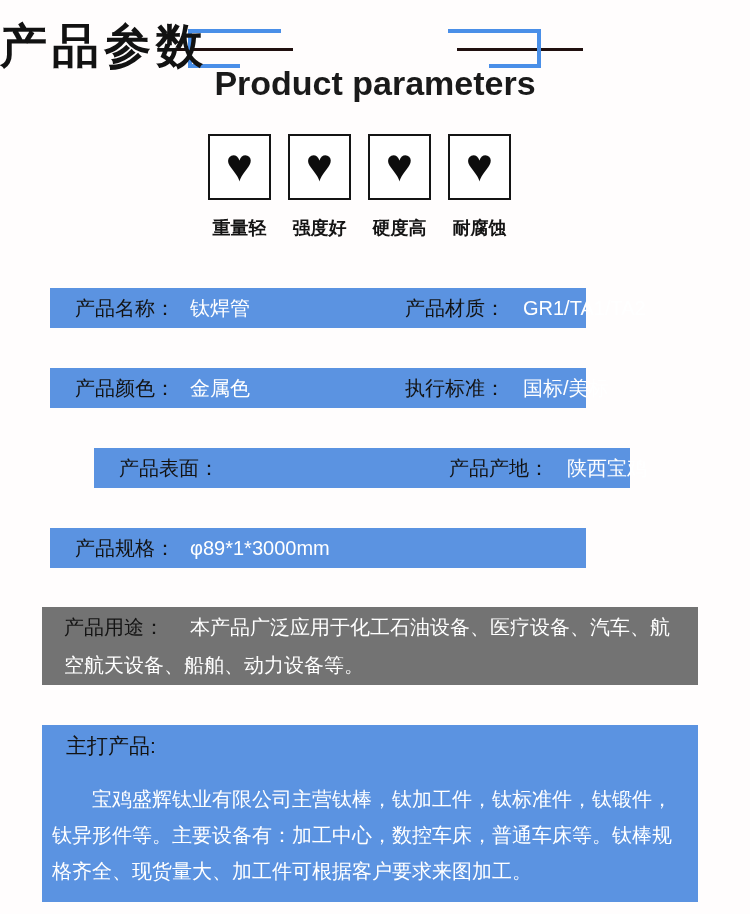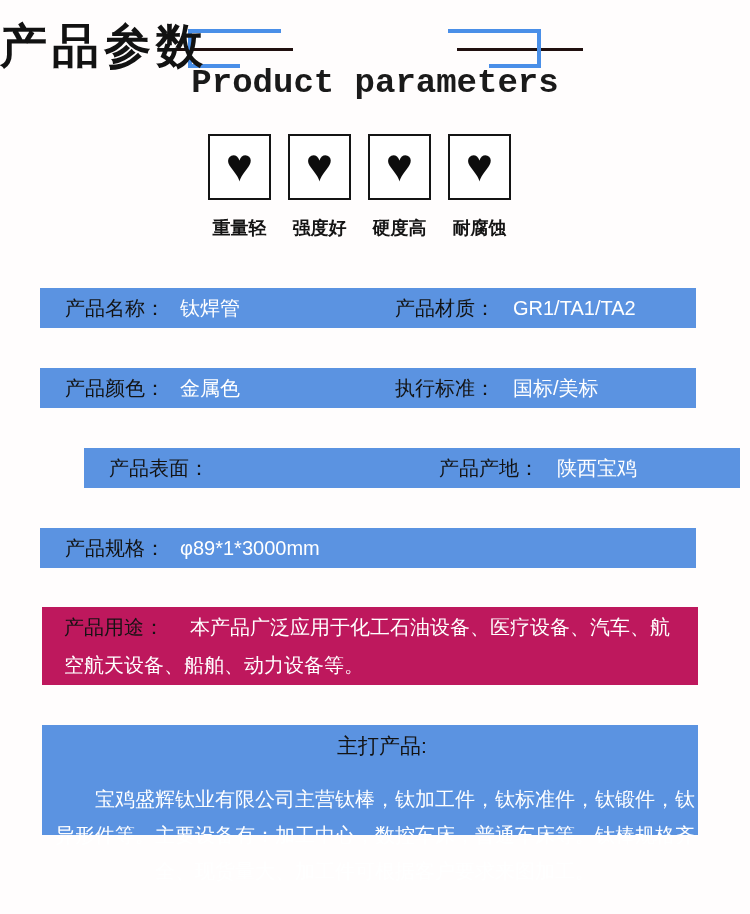--- a/index.html
+++ b/index.html
@@ -37,21 +37,21 @@
     font-family: "Liberation Serif", serif;
     font-weight: 900;
     font-size: 47px;
     line-height: 52px;
     letter-spacing: 5px;
     color: #121212;
   }
   .page-subtitle {
     position: absolute; top: 64px; left: 0; width: 750px;
     text-align: center;
-    font-family: Liberation Mono, monospace;
+    font-family: Liberation Sans, sans-serif;
     font-weight: 700;
     font-size: 34px;
     line-height: 38px;
     color: #1a1a1a;
   }
 
   
   .features { position: absolute; top: 134px; left: 208px; width: 340px; }
   .feature-item {
     position: absolute; top: 0; width: 63px; text-align: center;
@@ -71,48 +71,47 @@
     transform: translateY(-2px);
   }
   .feature-label {
     margin-top: 16px;
     font-size: 18px; font-weight: 700; color: #141414;
     white-space: nowrap;
   }
 
   
   .spec-row {
-    position: absolute; left: 40px; width: 656px; height: 40px;
+    position: absolute; left: 50px; width: 536px; height: 40px;
     background: #5b93e1;
     font-size: 20px; line-height: 40px;
   }
   .spec-row .lbl { position: absolute; color: #131313; white-space: nowrap; }
   .spec-row .val { position: absolute; color: #ffffff; white-space: nowrap; }
   .spec-row .l1 { left: 25px; }
   .spec-row .v1 { left: 140px; }
   .spec-row .l2 { left: 355px; }
   .spec-row .v2 { left: 473px; }
   .row-1 { top: 288px; }
   .row-2 { top: 368px; }
   .row-3 { top: 448px; margin-left: 44px; }
   .row-4 { top: 528px; }
 
   .usage-row {
     position: absolute; left: 42px; top: 607px; width: 656px; height: 78px;
-    background: #be185d;
+    background: #737373;
     padding: 1px 14px 0 22px;
     font-size: 20px; line-height: 38px; color: #ffffff;
   }
   .usage-row .lbl { color: #131313; margin-right: 26px; }
 
   .main-products {
-    position: absolute; left: 42px; top: 725px; width: 656px; height: 110px;
+    position: absolute; left: 42px; top: 725px; width: 656px; height: 177px;
     background: #5b93e1;
-    padding: 9px 0 0 10px;
-    text-align: center;
+    padding: 9px 7px 0 10px;
   }
   .main-products .lbl {
     display: block; margin-left: 14px;
     font-size: 21px; line-height: 24px; color: #131313;
   }
   .main-products .para {
     margin-top: 23px;
     font-size: 20px; line-height: 36px; color: #ffffff;
     text-indent: 2em;
   }

